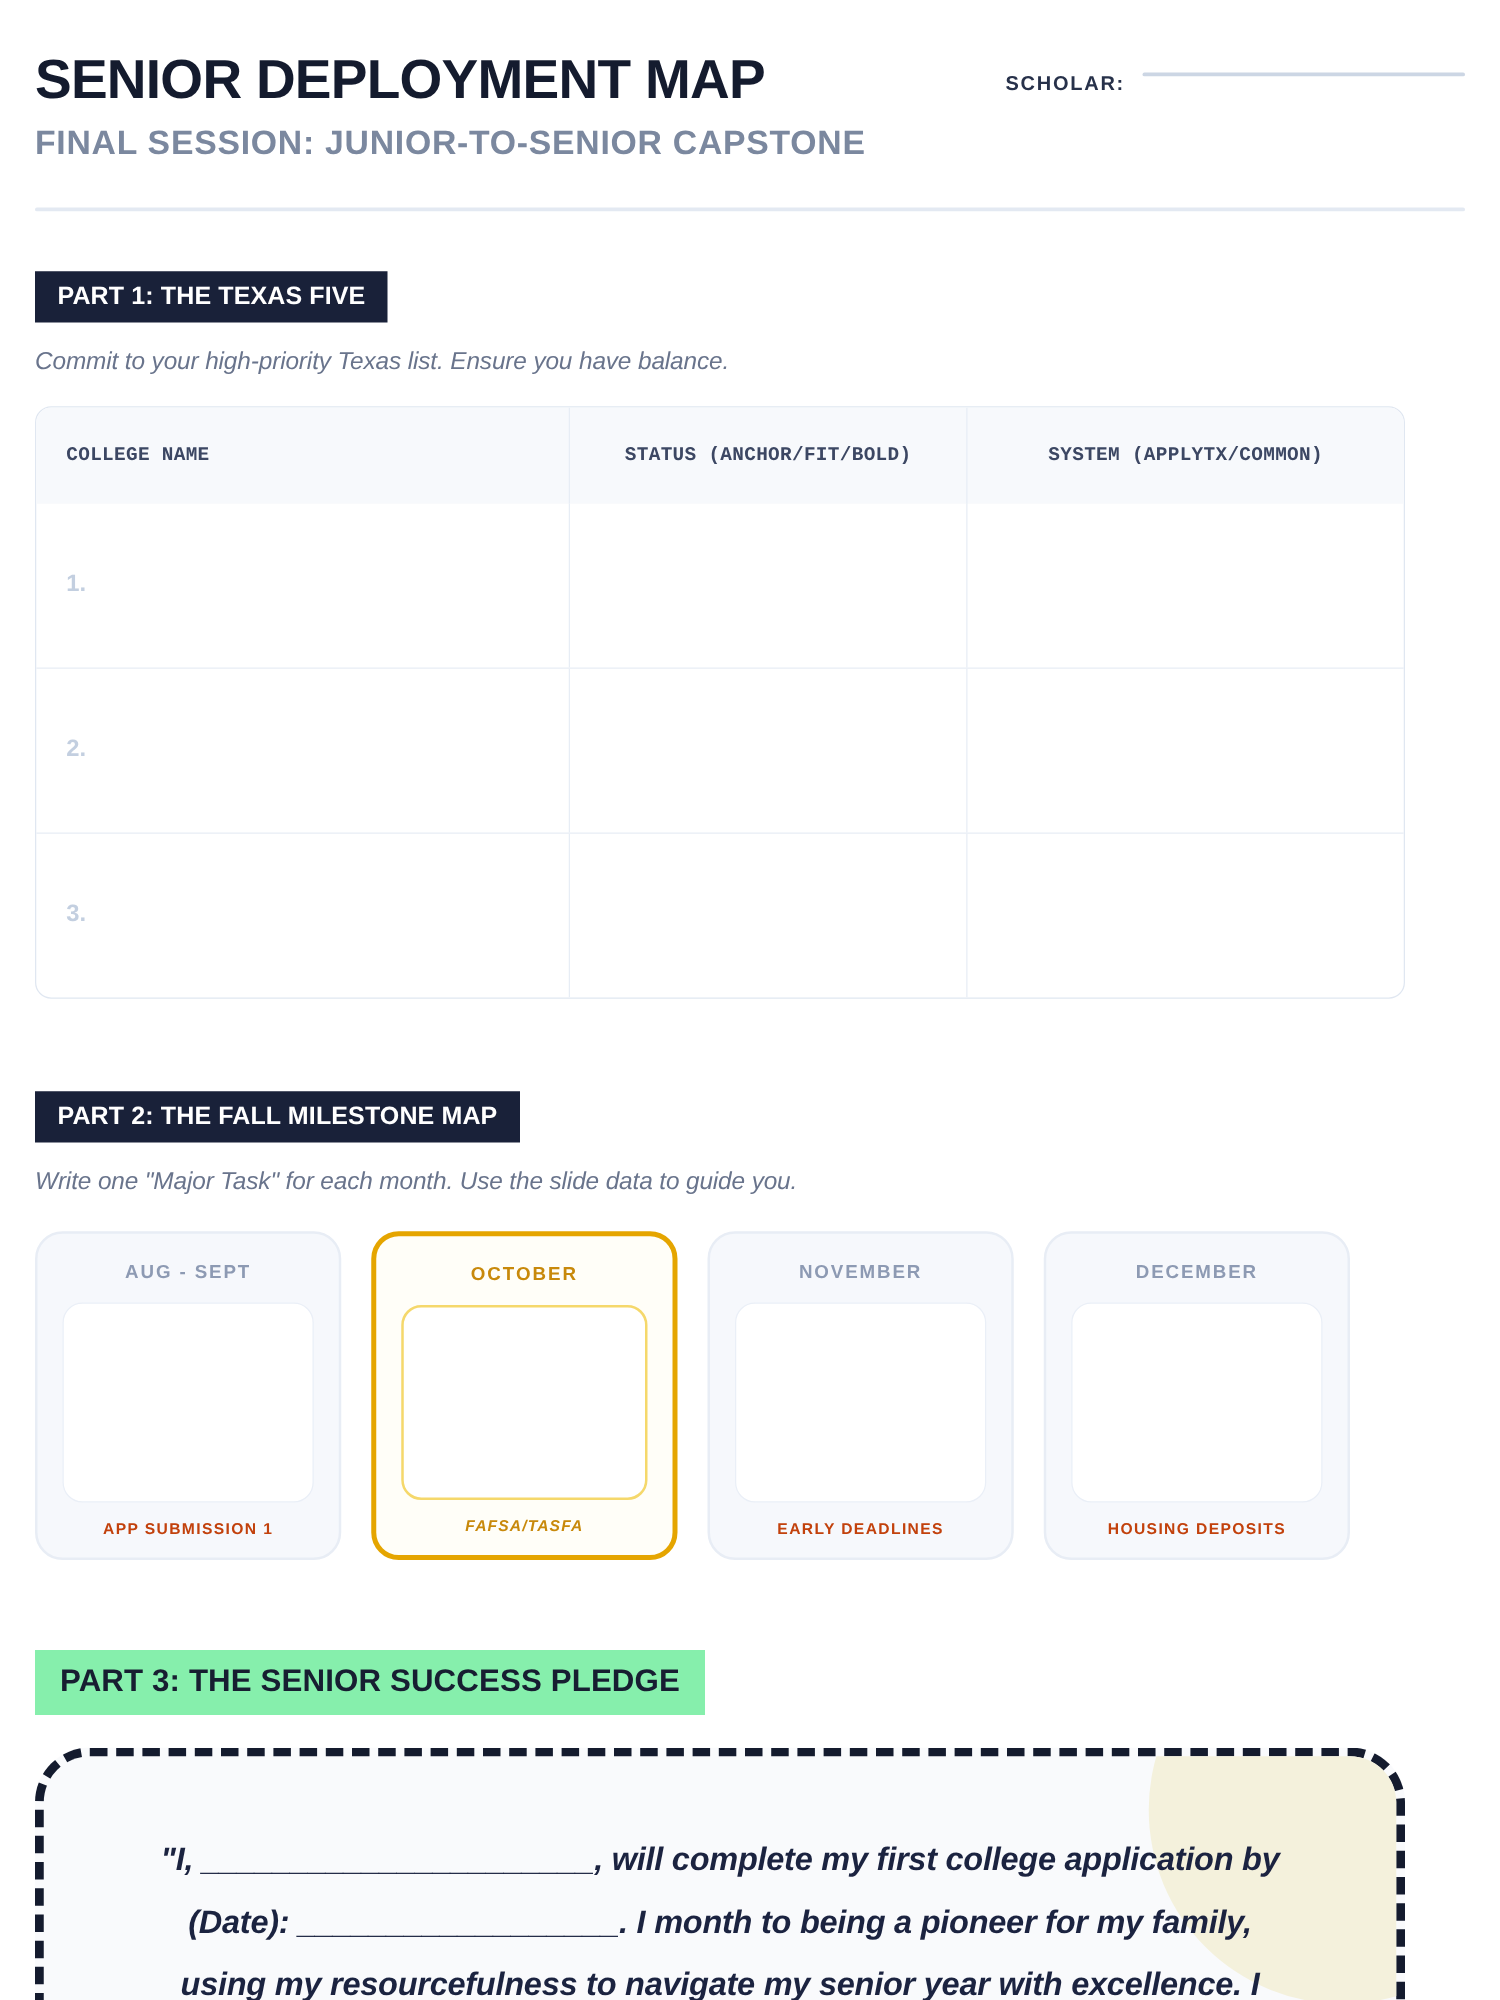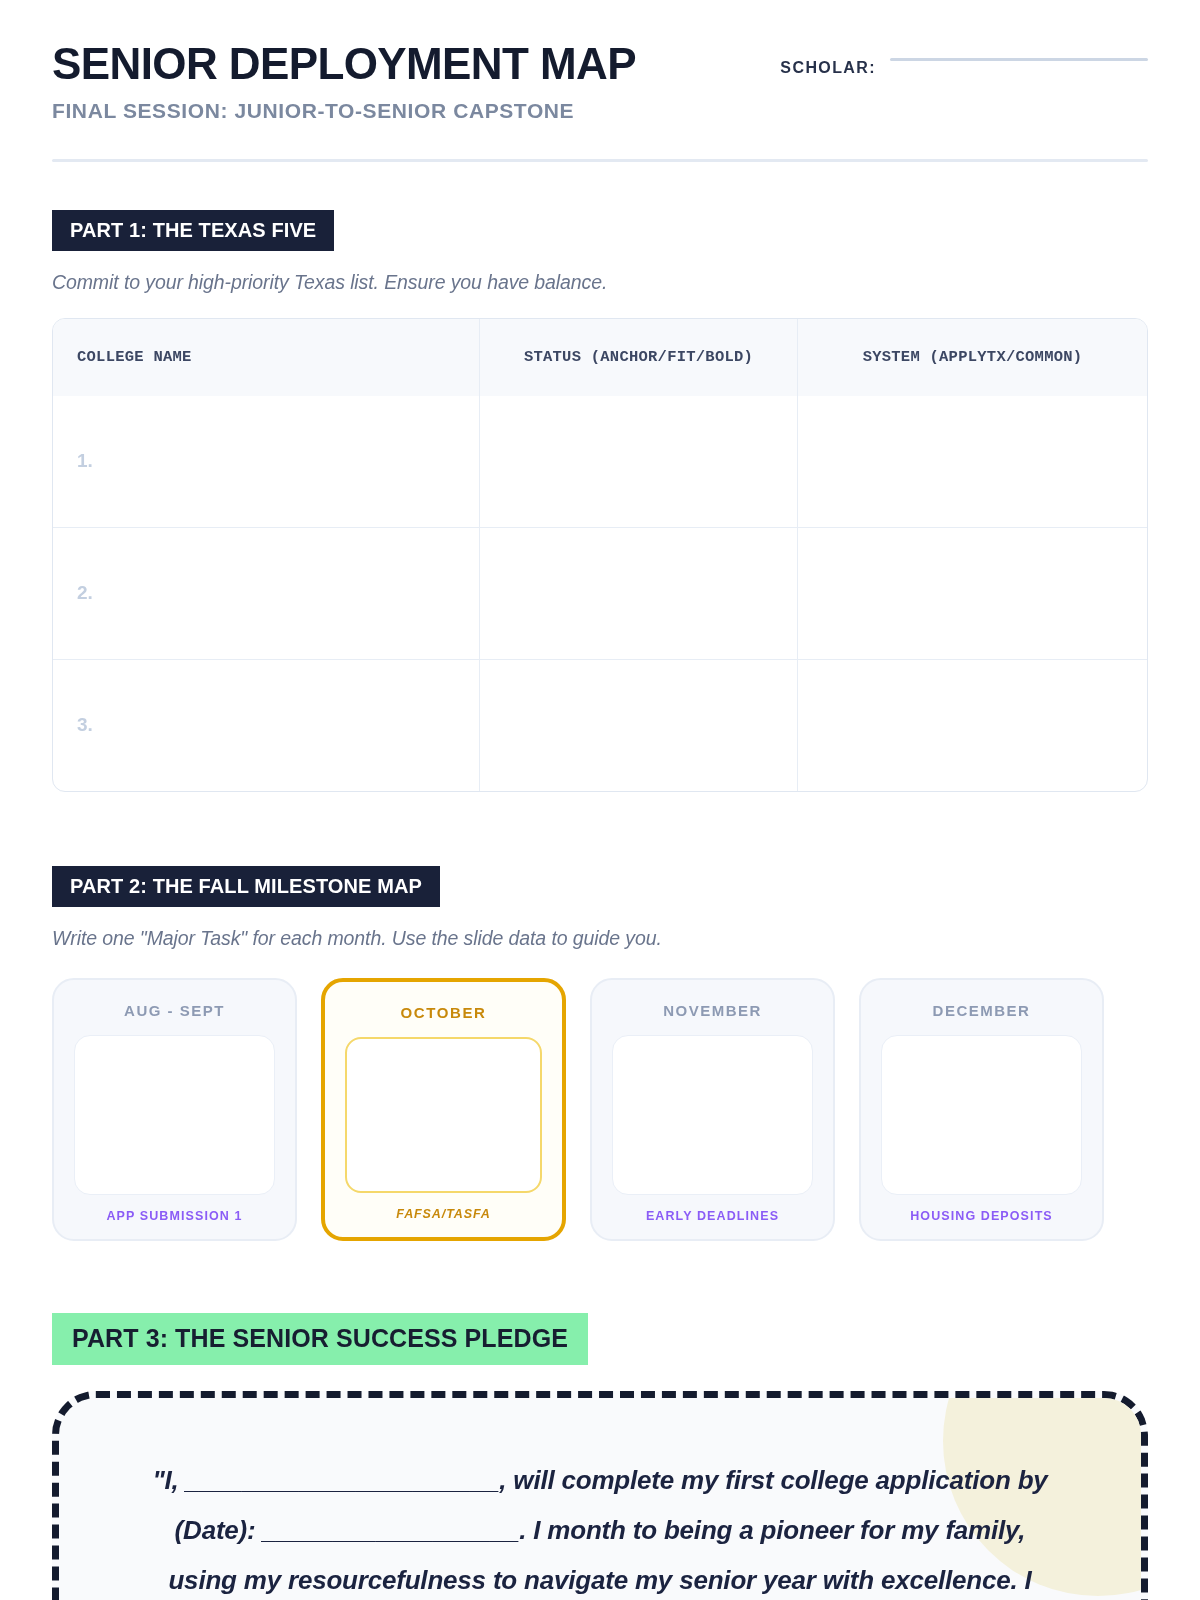--- a/index.html
+++ b/index.html
@@ -9,21 +9,21 @@
     height: 1600px;
     background: #ffffff;
     font-family: "Liberation Sans", sans-serif;
     overflow: hidden;
   }
 
   .page {
     position: relative;
     width: 1200px;
     height: 1137px;
-    padding: 0 52px;
+    padding: 0 28px;
     background: #ffffff;
   }
 
   
   .header {
     display: flex;
     justify-content: space-between;
     align-items: flex-start;
     padding-top: 42px;
   }
@@ -34,21 +34,21 @@
     font-size: 44px;
     font-weight: 700;
     letter-spacing: -0.6px;
     color: #141b2e;
     line-height: 1.02;
     white-space: nowrap;
   }
 
   .sub-title {
     margin-top: 12px;
-    font-size: 21px;
+    font-size: 27px;
     font-weight: 700;
     letter-spacing: 0.6px;
     color: #7b889f;
     white-space: nowrap;
   }
 
   .scholar-block {
     display: flex;
     align-items: flex-start;
     padding-top: 17px;
@@ -180,21 +180,21 @@
     background: #ffffff;
     border: 1.5px solid #eaeff7;
     border-radius: 16px;
   }
 
   .card-tag {
     margin-top: 14px;
     font-size: 12.5px;
     font-weight: 700;
     letter-spacing: 1.1px;
-    color: #8b5cf6;
+    color: #c2410c;
     white-space: nowrap;
   }
 
   .card.is-highlight {
     background: #fffef8;
     border: 4px solid #E5A500;
   }
   .card.is-highlight .card-month { color: #C8890B; letter-spacing: 1.6px; }
   .card.is-highlight .card-write { border: 2px solid #F5D86B; }
   .card.is-highlight .card-tag {

